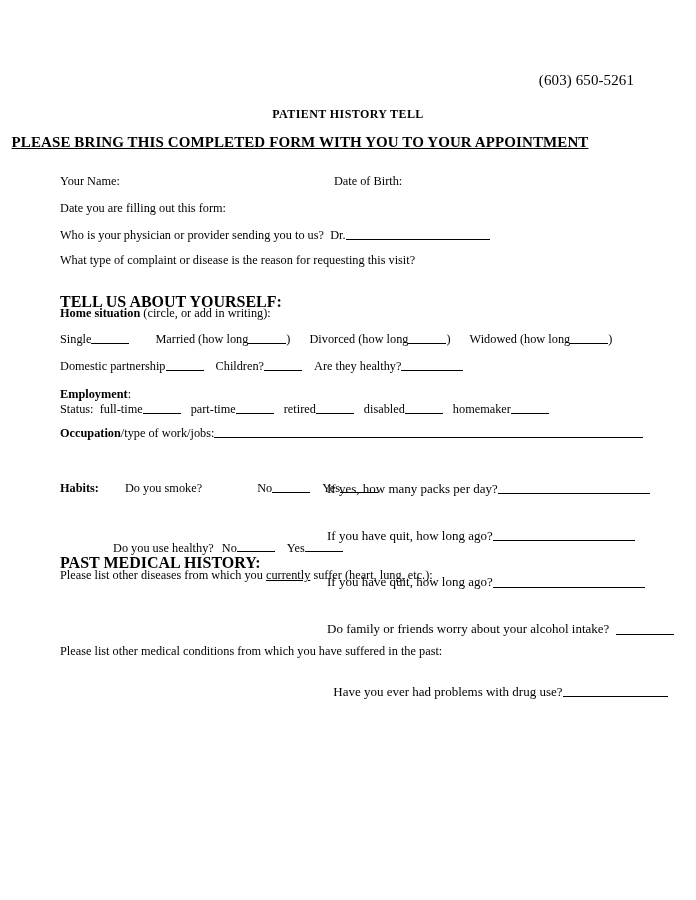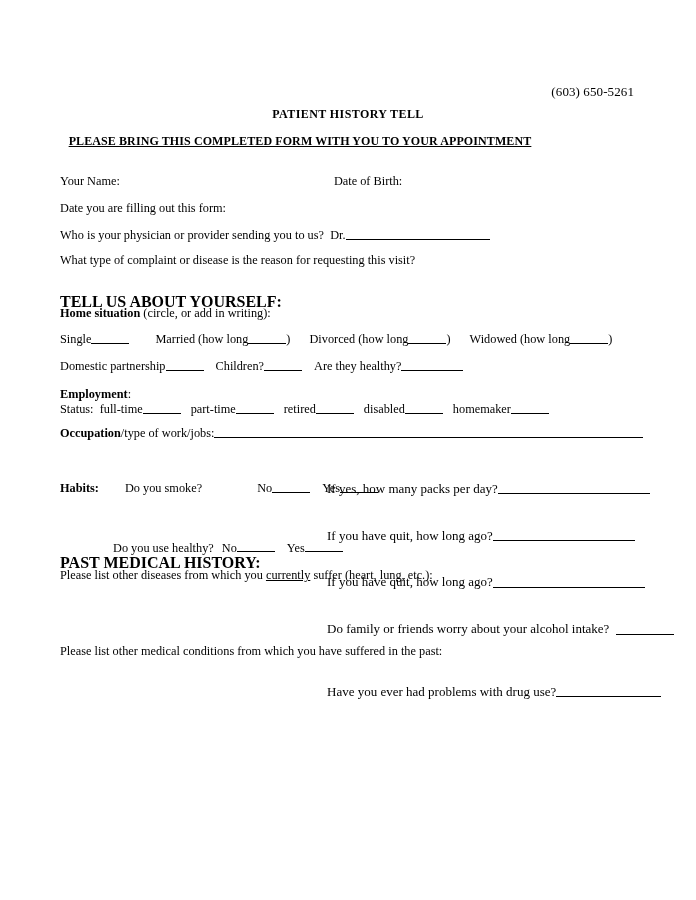--- a/index.html
+++ b/index.html
@@ -14,42 +14,42 @@
   .page {
     position: relative;
     width: 696px;
     height: 900px;
     background: #ffffff;
     overflow: hidden;
     box-sizing: border-box;
   }
   .phone {
     position: absolute;
-    top: 84px;
+    top: 72px;
     right: 62px;
-    font-size: 13px;
+    font-size: 15px;
     letter-spacing: 0.1px;
   }
   .title {
     position: absolute;
     top: 107px;
     left: 0;
     width: 696px;
     text-align: center;
     font-size: 12px;
     font-weight: bold;
     letter-spacing: 0.4px;
   }
   .subtitle {
     position: absolute;
     top: 134px;
     left: 0;
     width: 600px;
     text-align: center;
-    font-size: 12px;
+    font-size: 15px;
     font-weight: bold;
     letter-spacing: 0.1px;
   }
   .subtitle span.u {
     text-decoration: underline;
   }
   .body-block {
     position: absolute;
     left: 60px;
     font-size: 12.3px;
@@ -128,21 +128,21 @@
   <div class="habits-left" style="top:450px;">
     <div class="row"><b>Habits:</b><span style="display:inline-block;width:26px;"></span><span>Do you smoke?</span><span style="display:inline-block;width:55px;"></span><span>No</span><span class="blank" style="width:38px;"></span><span style="display:inline-block;width:12px;"></span><span>Yes</span><span class="blank" style="width:38px;"></span></div>
     <div class="row" style="margin-top:14px;"><span style="display:inline-block;width:53px;"></span><span>Do you use healthy?</span><span style="display:inline-block;width:8px;"></span><span>No</span><span class="blank" style="width:38px;"></span><span style="display:inline-block;width:12px;"></span><span>Yes</span><span class="blank" style="width:38px;"></span></div>
   </div>
 
   <div class="habits-right" style="top:450px;">
     <div class="row"><span>If yes, how many packs per day?</span><span class="rule" style="width:152px;"></span></div>
     <div class="row"><span>If you have quit, how long ago?</span><span class="rule" style="width:142px;"></span></div>
     <div class="row"><span>If you have quit, how long ago?</span><span class="rule" style="width:152px;"></span></div>
     <div class="row"><span>Do family or friends worry about your alcohol intake?  </span><span class="rule" style="width:58px;"></span></div>
-    <div class="row" style="margin-top:16px;"><span>Have you ever had problems with drug use?</span><span class="rule" style="width:105px;"></span></div>
+    <div class="row" style="margin-top:16px;text-align:center;"><span>Have you ever had problems with drug use?</span><span class="rule" style="width:105px;"></span></div>
   </div>
 
   <div class="body-block sec-head" style="top:553px;">PAST MEDICAL HISTORY:</div>
 
   <div class="body-block" style="top:568px;"><span>Please list other diseases from which you </span><span class="ul">currently</span><span> suffer (heart, lung, etc.):</span></div>
 
   <div class="body-block" style="top:644px;">Please list other medical conditions from which you have suffered in the past:</div>
 
 
 </div>

